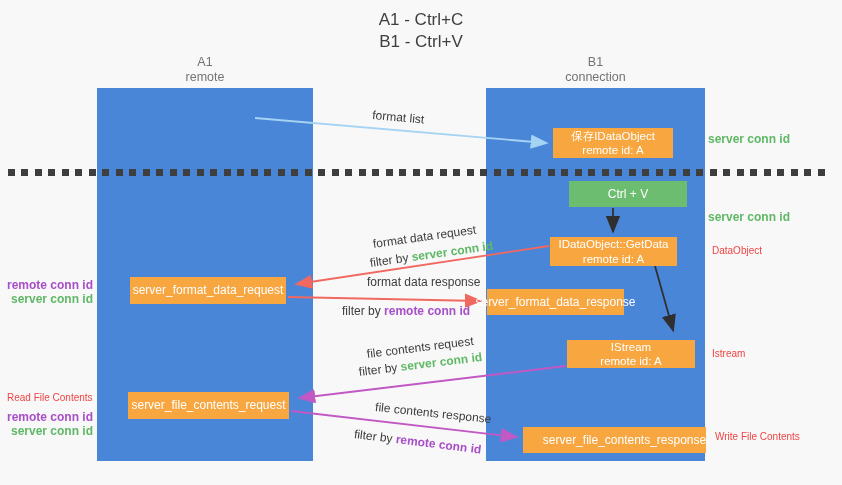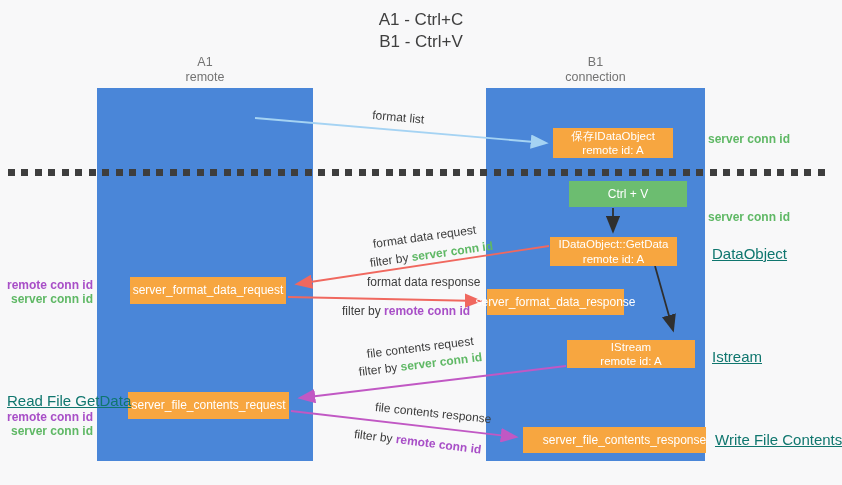--- a/index.html
+++ b/index.html
@@ -40,21 +40,21 @@
   .f-mag{fill:var(--arrow-magenta);}
 
   .albl{position:absolute;font-size:12px;color:var(--text-dark);white-space:nowrap;transform-origin:left top;}
   .rot-n8{transform:rotate(-8deg);}
   .rot-n7{transform:rotate(-7deg);}
   .rot-p6{transform:rotate(6deg);}
   .rot-p7{transform:rotate(7deg);}
   .green-b{color:var(--text-green);font-weight:bold;}
   .purple-b{color:var(--text-purple);font-weight:bold;}
 
-  .side{position:absolute;font-size:15px;color:#0f766e;white-space:nowrap;text-decoration:underline;}
+  .side{position:absolute;font-size:10px;color:#ef4444;white-space:nowrap;}
   .side-bold-green{position:absolute;font-size:12px;font-weight:bold;color:var(--text-green);white-space:nowrap;}
   .side-bold-purple{position:absolute;font-size:12px;font-weight:bold;color:var(--text-purple);white-space:nowrap;}
   .left-col-labels{text-align:right;}
 </style>
 </head>
 <body>
 
 <div class="stage">
 
   <div class="title-block">
@@ -166,17 +166,17 @@
 
   <div class="side-bold-green" style="left:708px;top:132px;">server conn id</div>
   <div class="side-bold-green" style="left:708px;top:210px;">server conn id</div>
   <div class="side" style="left:712px;top:245px;">DataObject</div>
   <div class="side" style="left:712px;top:348px;">Istream</div>
   <div class="side" style="left:715px;top:431px;">Write File Contents</div>
 
   <div class="side-bold-purple left-col-labels" style="left:0px;width:93px;top:278px;">remote conn id</div>
   <div class="side-bold-green left-col-labels" style="left:0px;width:93px;top:292px;">server conn id</div>
 
-  <div class="side" style="left:7px;top:392px;">Read File GetData</div>
+  <div class="side" style="left:7px;top:392px;">Read File Contents</div>
   <div class="side-bold-purple left-col-labels" style="left:0px;width:93px;top:410px;">remote conn id</div>
   <div class="side-bold-green left-col-labels" style="left:0px;width:93px;top:424px;">server conn id</div>
 
 </div>
 
 </body></html>

